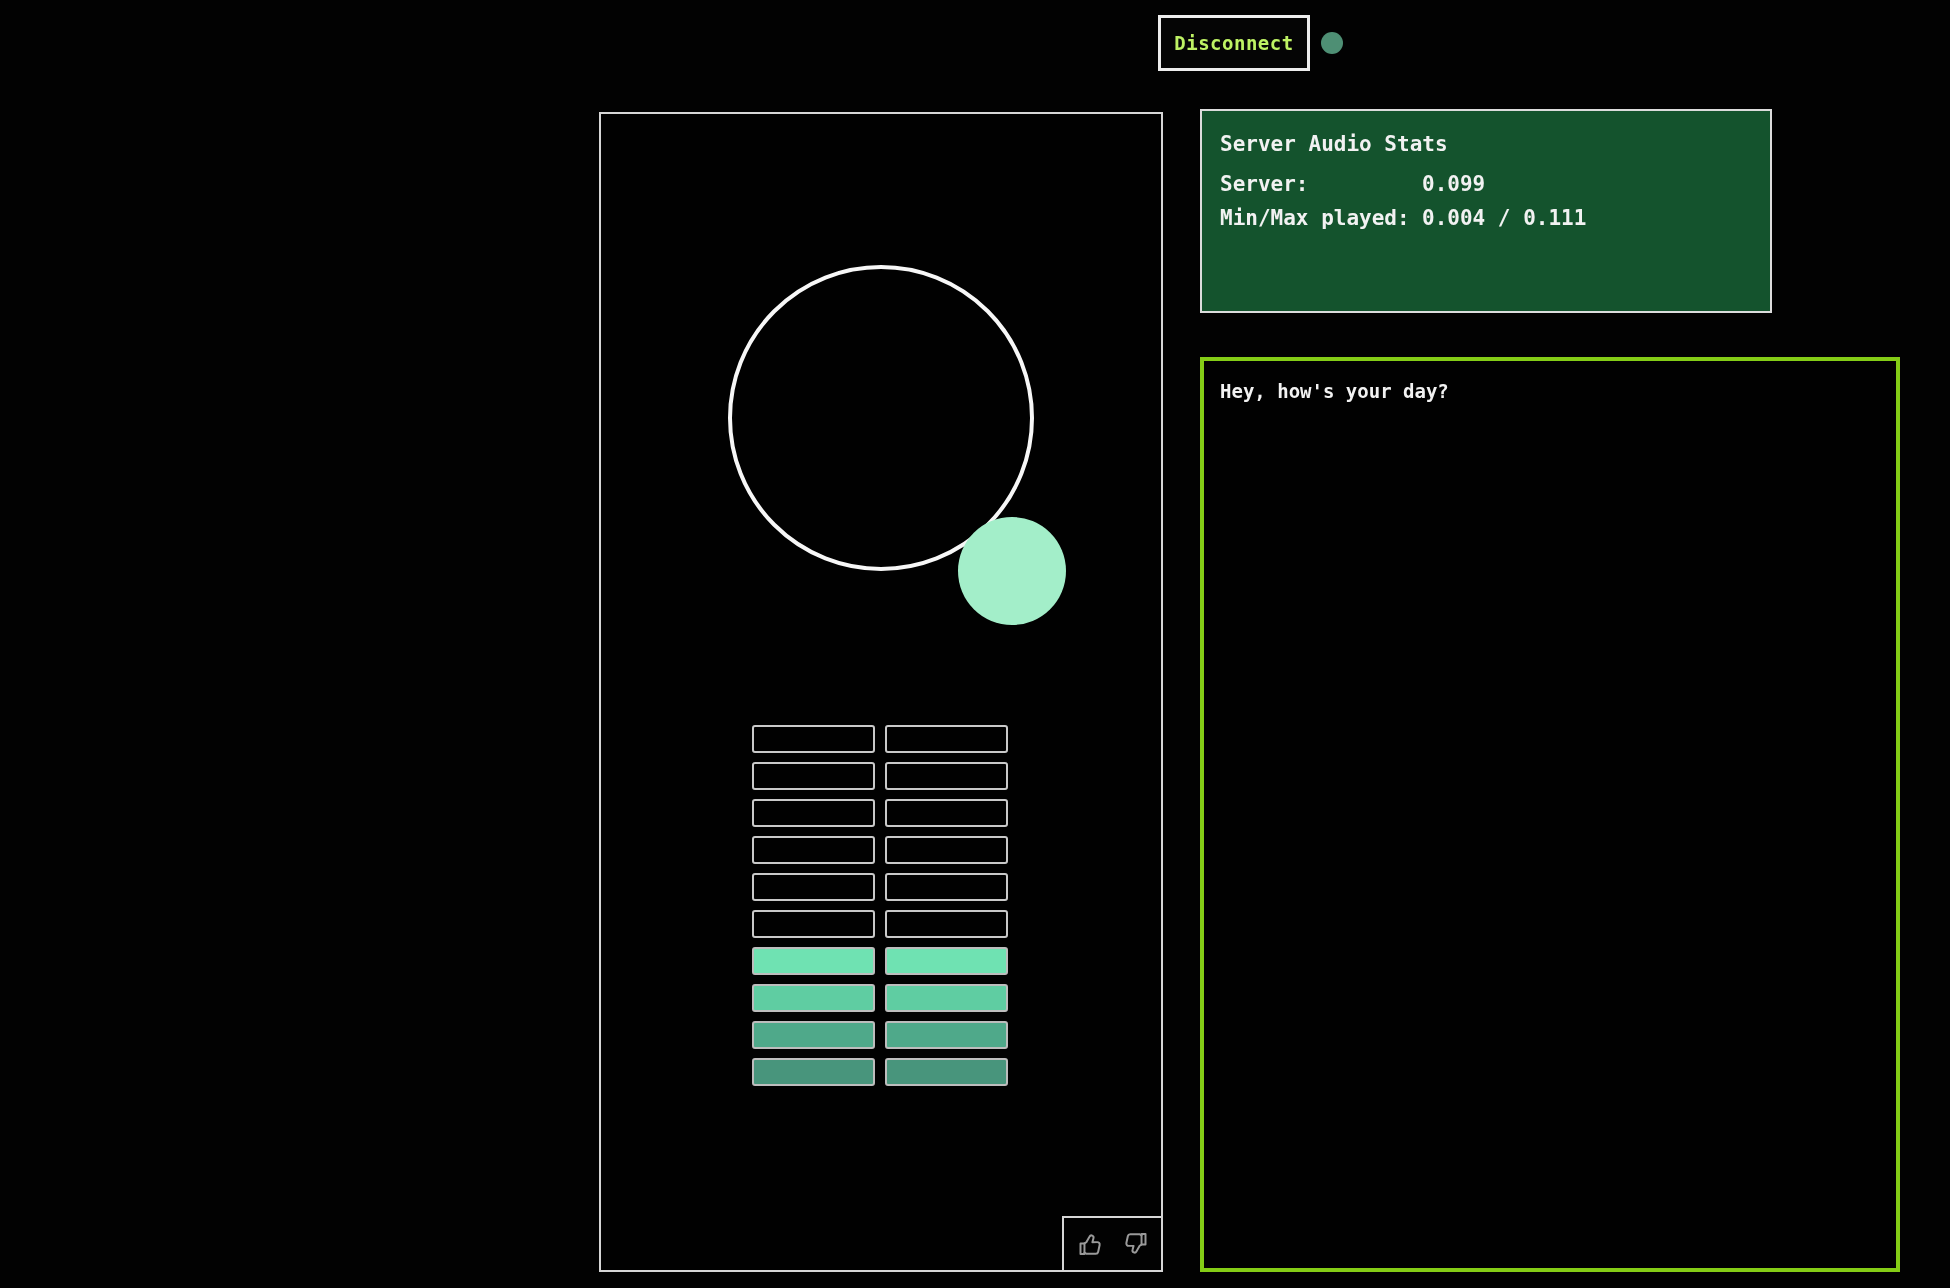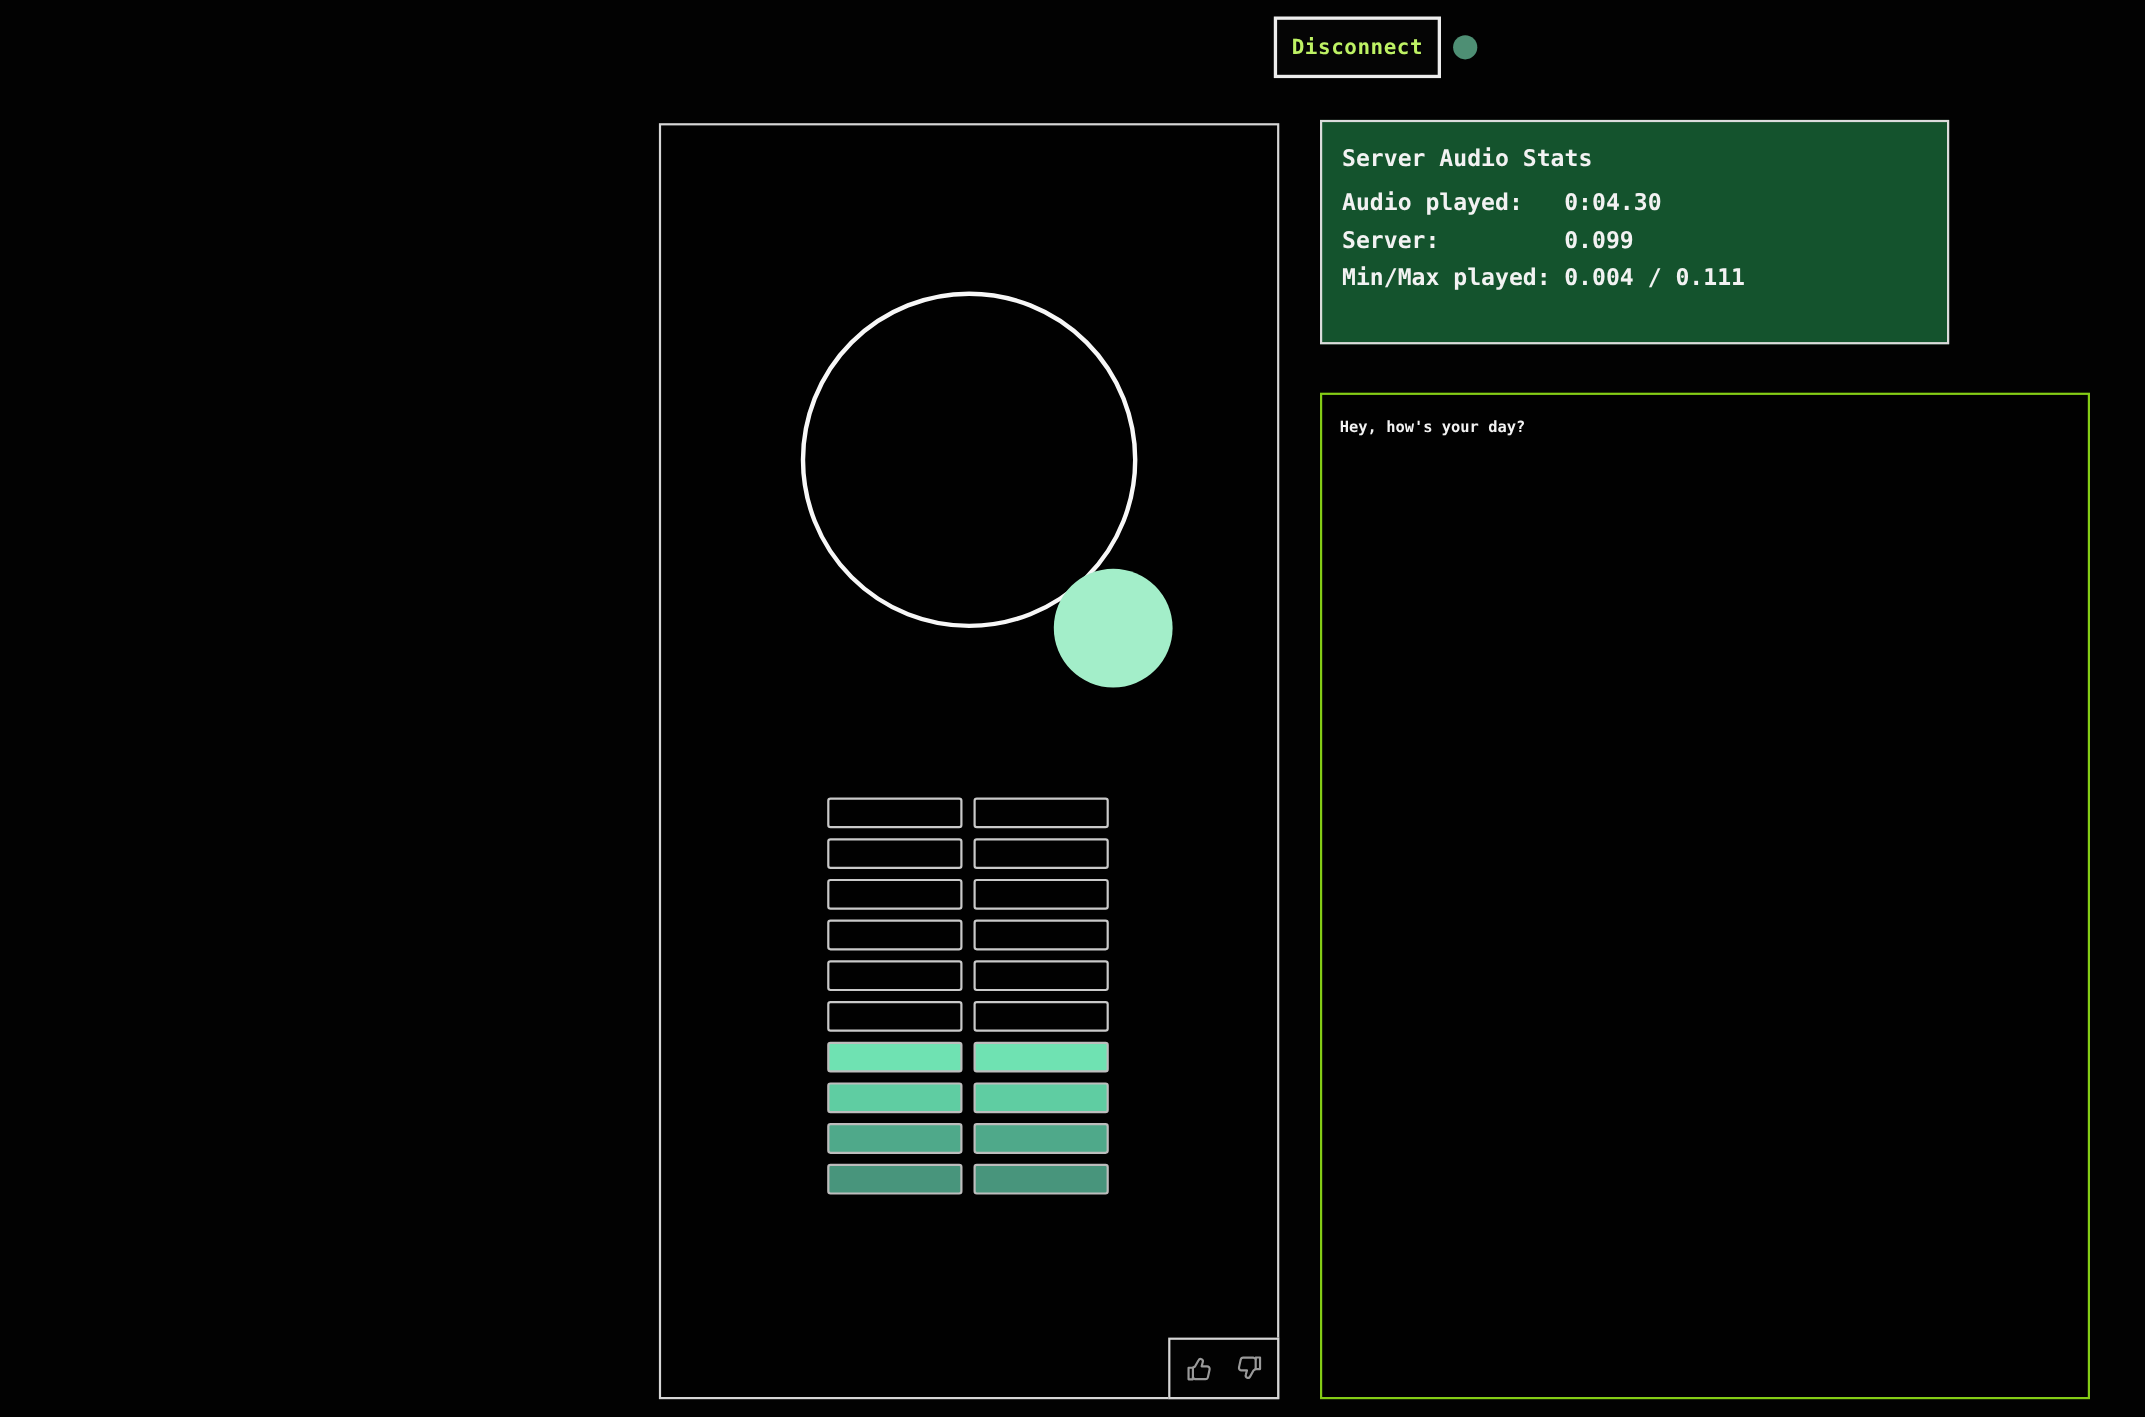--- a/index.html
+++ b/index.html
@@ -60,22 +60,22 @@
     border: 2px solid #dcdcdc; background: #14532d; padding: 16px 18px;
     font-size: 21px; font-weight: 700; line-height: 34px;
   }
   .stats-title { margin-bottom: 6px; }
   .stats-row { display: flex; }
   .stats-label { width: 202px; flex: 0 0 202px; }
   .stats-value { white-space: pre; }
 
   .transcript-panel {
     position: absolute; left: 1200px; top: 357px; width: 700px; height: 915px;
-    border: 2px solid #84cc16; background: #010101; padding: 14px 16px;
-    font-size: 14px; font-weight: 700; line-height: 32px;
+    border: 4px solid #84cc16; background: #010101; padding: 14px 16px;
+    font-size: 19px; font-weight: 700; line-height: 32px;
   }
   .transcript-message { white-space: pre-wrap; }
 </style>
 </head>
 <body>
 
 <div class="app">
 
   <button class="disconnect-btn">Disconnect</button>
   <div class="status-dot" style="background: rgb(78, 143, 116);"></div>
@@ -120,24 +120,20 @@
           <path d="M3 11.5h3.4v9H3z"></path>
           <path d="M6.4 19.4l1.8 1h7.9c1 0 1.8-.7 2-1.6l1.3-6a2 2 0 0 0-2-2.4h-4.2l.9-3.4a1.8 1.8 0 0 0-3.3-1.4L8 10.5l-1.6 1"></path>
         </svg>
       </button>
     </div>
   </div>
 
   <div class="stats-panel">
     <div class="stats-title">Server Audio Stats</div>
     <div class="stats-row">
-      <span class="stats-label">Audio played:</span>
-      <span class="stats-value">0:04.30</span>
-    </div>
-    <div class="stats-row">
       <span class="stats-label">Server:</span>
       <span class="stats-value">0.099</span>
     </div>
     <div class="stats-row">
       <span class="stats-label">Min/Max played:</span>
       <span class="stats-value">0.004 / 0.111</span>
     </div>
   </div>
 
   <div class="transcript-panel">

